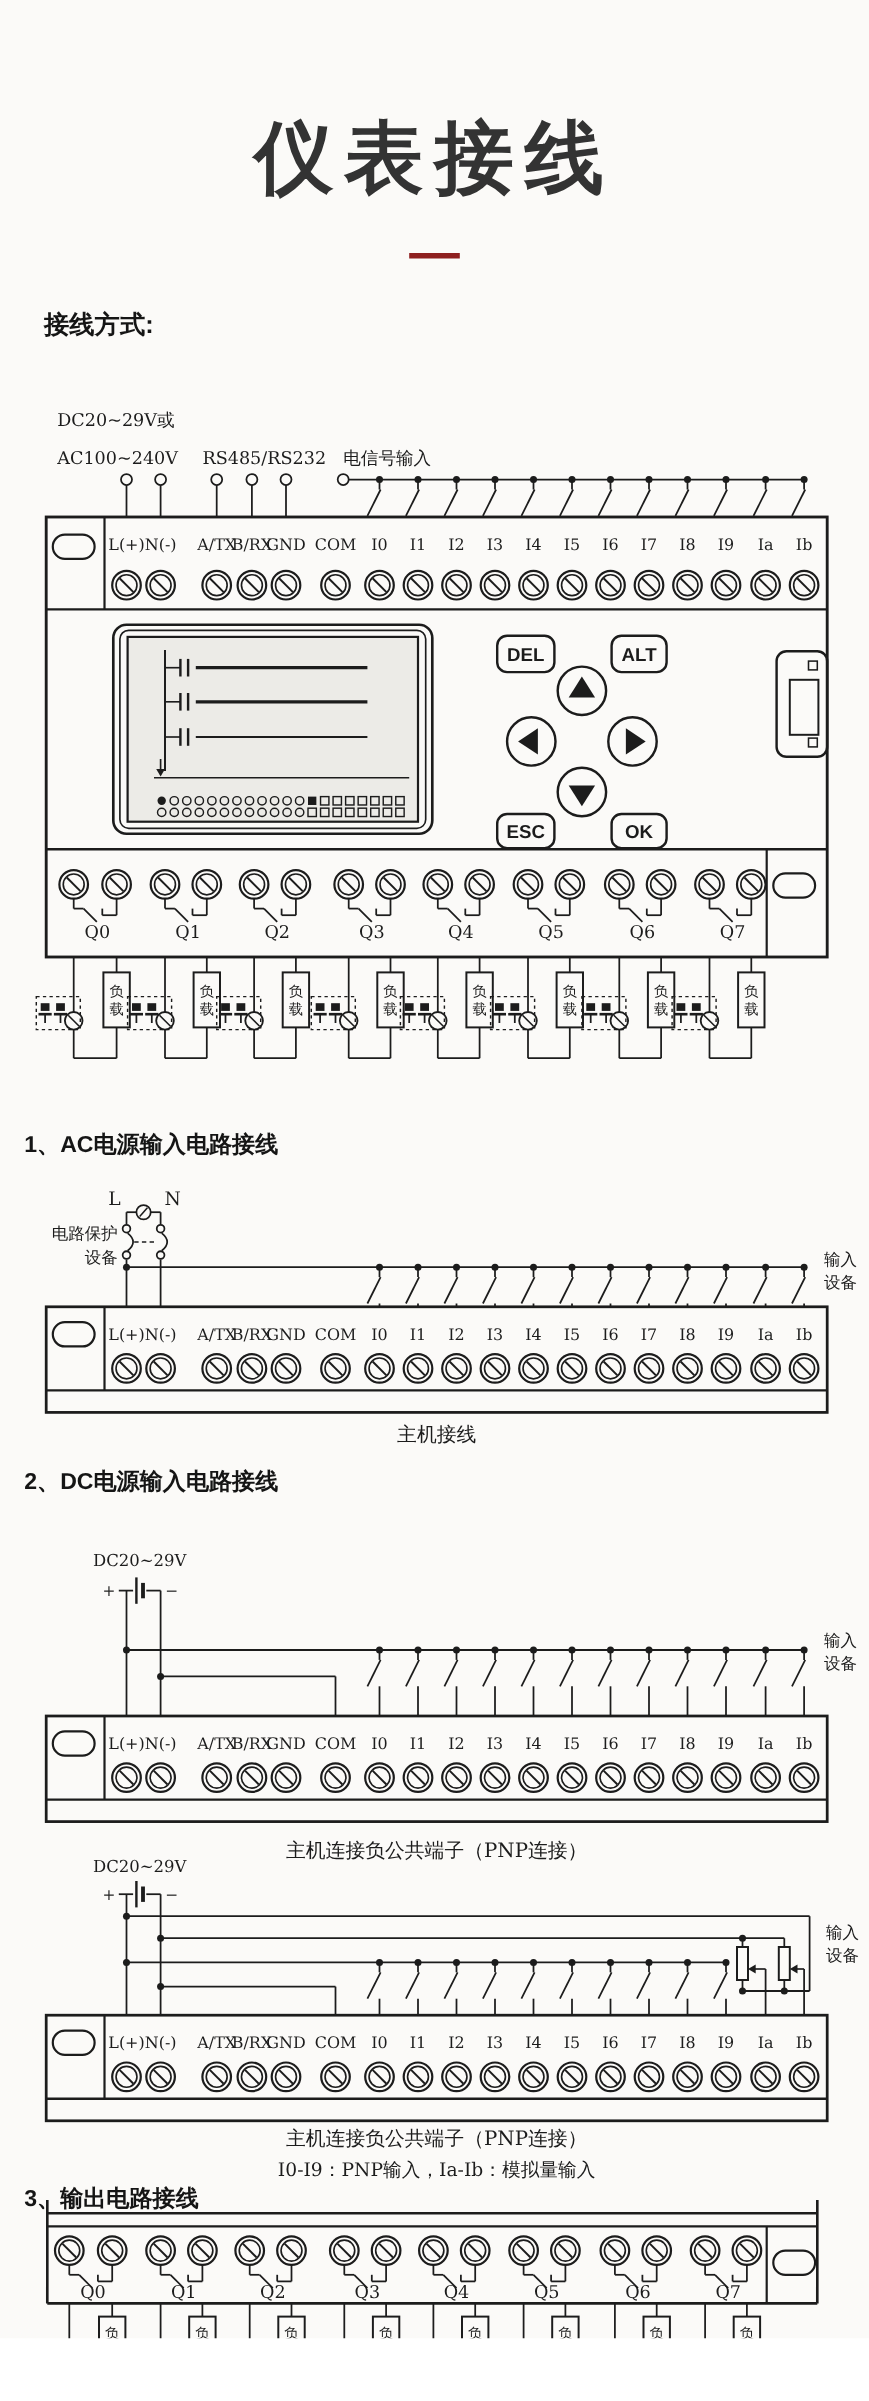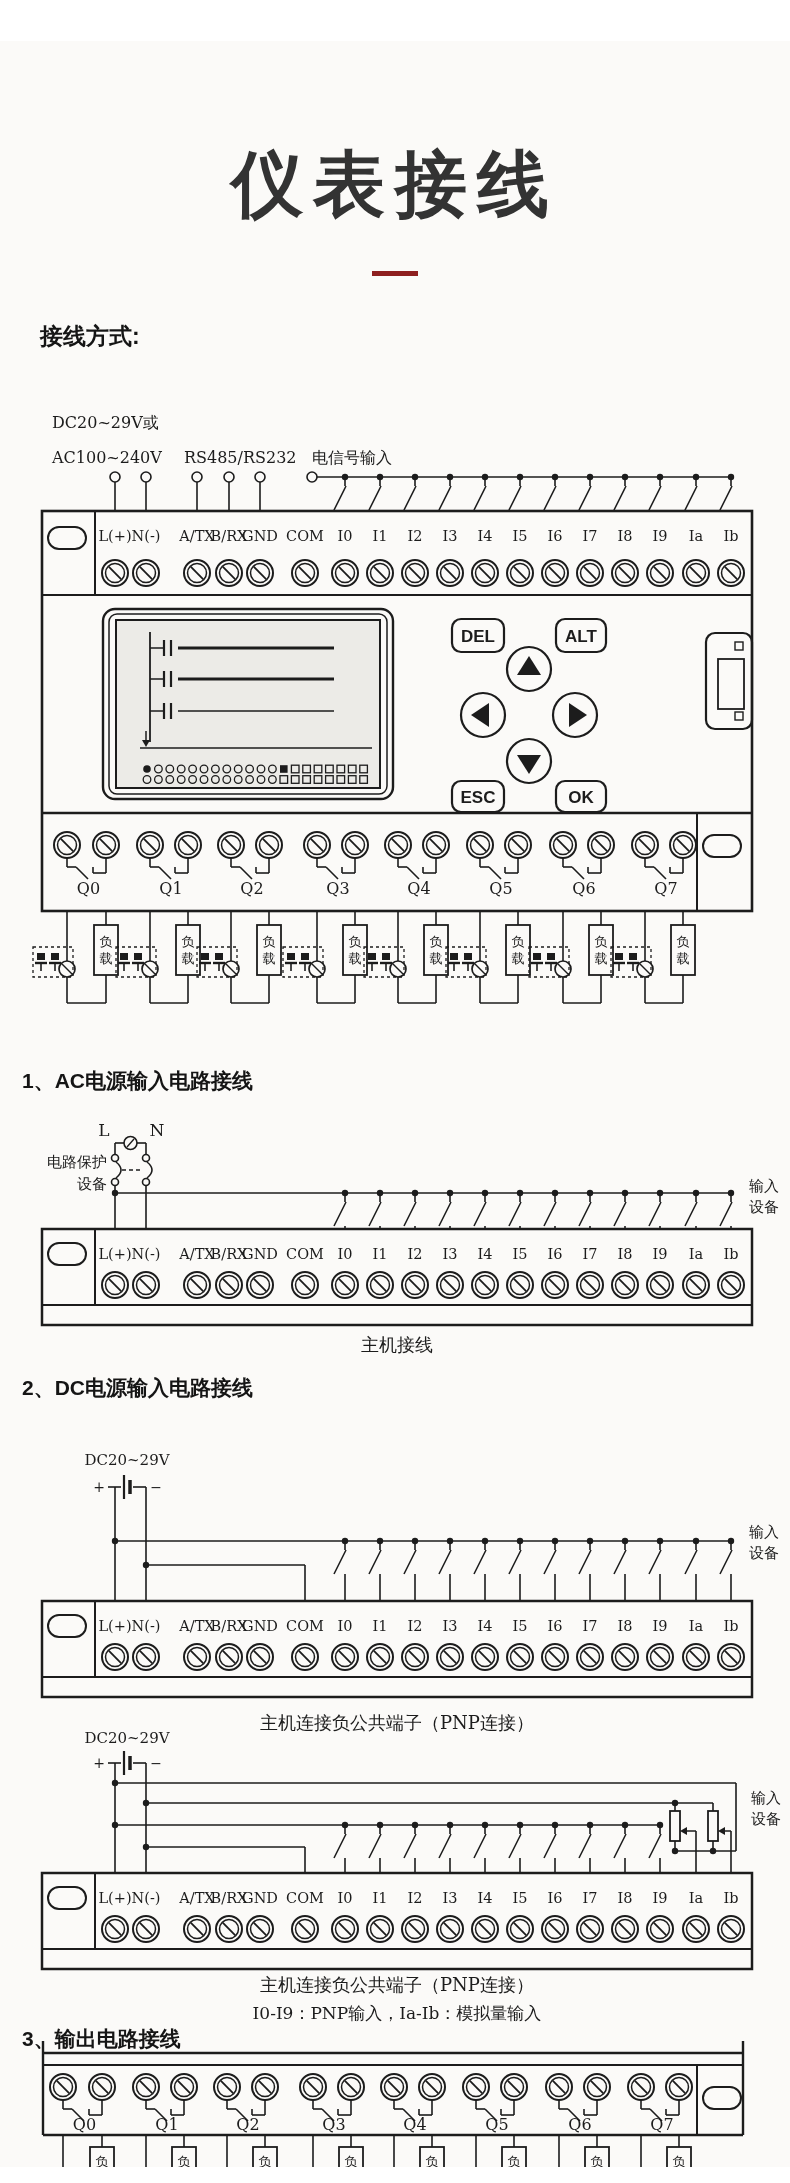--- a/index.html
+++ b/index.html
@@ -1,16 +1,16 @@
 <!DOCTYPE html>
 <html><head>
 <meta charset="utf-8">
 <style>
   html,body{margin:0;padding:0;}
-  .page{position:relative;width:790px;height:2126px;background:#fbfaf8;overflow:hidden;margin-top:41px;}
+  .page{position:relative;width:790px;height:2126px;background:#fbfaf8;overflow:hidden;}
   svg{position:absolute;left:0;top:0;}
   text{fill:#1c1c1c;}
   .title{font:900 72px "Liberation Sans",sans-serif;letter-spacing:10px;fill:#333333;}
   .h1{font:700 23px "Liberation Sans",sans-serif;fill:#151515;}
   .h2{font:700 21px "Liberation Sans",sans-serif;fill:#151515;}
   .ser13{font:13px "DejaVu Serif","Liberation Serif",serif;}
   .ser14{font:14px "DejaVu Serif","Liberation Serif",serif;}
   .ser15{font:15px "DejaVu Serif","Liberation Serif",serif;}
   .ser16{font:16px "DejaVu Serif","Liberation Serif",serif;}
   .ser17{font:17px "DejaVu Serif","Liberation Serif",serif;}

